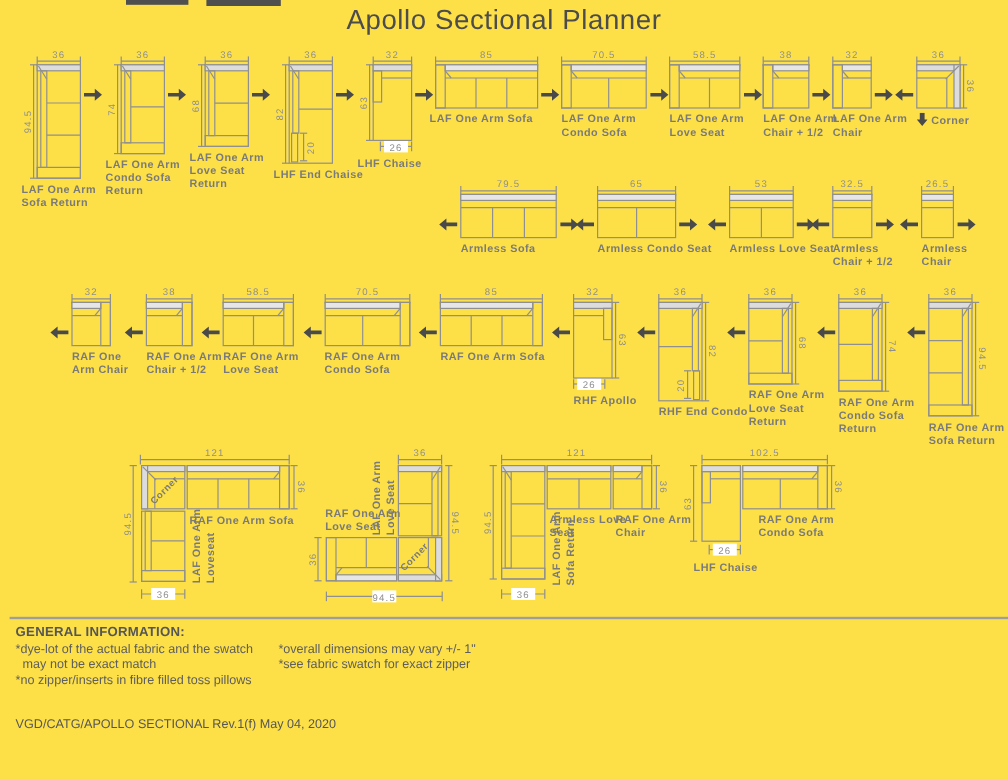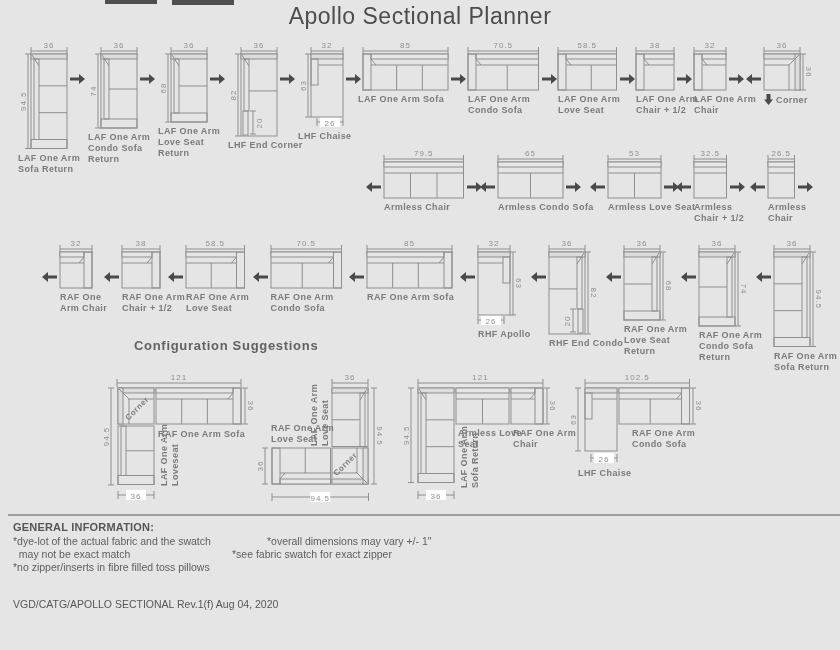--- a/index.html
+++ b/index.html
@@ -1,16 +1,16 @@
 <!DOCTYPE html>
 <html><head>
 <meta charset="utf-8">
 <style>
   html,body{margin:0;padding:0;background:#fff}
-  .page{position:relative;width:840px;height:650px;background:#e5e5e5;overflow:hidden;
+  .page{position:relative;width:840px;height:650px;background:#fde047;overflow:hidden;
         font-family:"Liberation Sans",sans-serif;}
   .logo-bit{position:absolute;background:#4f4f4f;}
   .title{position:absolute;top:3px;left:0;width:100%;text-align:center;
          font-size:23px;color:#4c4c4c;letter-spacing:.5px;}
   .cfg-head{position:absolute;left:134px;top:338px;font-size:13px;font-weight:bold;
             color:#626262;letter-spacing:.7px;}
   .sep{position:absolute;left:8px;top:514px;width:832px;height:2px;background:#9e9e9e;}
   .gi-head{position:absolute;left:13px;top:521px;font-size:11px;font-weight:bold;
            color:#565656;letter-spacing:.2px;}
   .note{position:absolute;font-size:10.5px;color:#5e5e5e;line-height:13px;white-space:pre;}
@@ -129,21 +129,21 @@
         <rect class="ln" x="2" y="57" width="5" height="24" fill="none"></rect>
         <line class="ln" x1="8" y1="36.9" x2="36" y2="36.9"></line>
         <line class="ln" x1="12" y1="57" x2="12" y2="80"></line>
         <line class="ln" x1="9" y1="57" x2="15" y2="57"></line>
         <line class="ln" x1="9" y1="80" x2="15" y2="80"></line>
         <text class="dimtxt" x="21" y="69" text-anchor="middle" transform="rotate(-90 21 69)">20</text>
       </svg>
       <svg class="abs" width="15" height="12" style="left: 280px; top: 73px;">
         <polygon class="arrow" points="0,4.5 9,4.5 9,1 15,6 9,11 9,7.5 0,7.5"></polygon>
       </svg>
-      <div class="plabel" style="left: 228px; top: 140px;">LHF End Corner</div>
+      <div class="plabel" style="left: 228px; top: 140px;">LHF End Chaise</div>
       <svg class="abs" width="40" height="17" style="left: 307px; top: 40px;">
         <line class="ln" x1="4" y1="11" x2="36" y2="11"></line>
         <line class="ln" x1="4" y1="7" x2="4" y2="15"></line>
         <line class="ln" x1="36" y1="7" x2="36" y2="15"></line>
         <text class="dimtxt" x="20" y="8" text-anchor="middle">32</text>
       </svg>
       <svg class="abs" width="16" height="71" style="left: 297px; top: 50px;">
         <line class="ln" x1="11" y1="4" x2="11" y2="67"></line>
         <line class="ln" x1="8" y1="4" x2="14" y2="4"></line>
         <line class="ln" x1="8" y1="67" x2="14" y2="67"></line>
@@ -293,40 +293,40 @@
         <line class="ln" x1="0" y1="11" x2="79.5" y2="11"></line>
         <line class="ln" x1="26.5" y1="11" x2="26.5" y2="36"></line>
         <line class="ln" x1="53" y1="11" x2="53" y2="36"></line>
       </svg>
       <svg class="abs" width="15" height="12" style="left: 366px; top: 181px;">
         <polygon class="arrow" points="15,4.5 6,4.5 6,1 0,6 6,11 6,7.5 15,7.5"></polygon>
       </svg>
       <svg class="abs" width="15" height="12" style="left: 466.5px; top: 181px;">
         <polygon class="arrow" points="0,4.5 9,4.5 9,1 15,6 9,11 9,7.5 0,7.5"></polygon>
       </svg>
-      <div class="plabel" style="left: 384px; top: 202px;">Armless Chair</div>
+      <div class="plabel" style="left: 384px; top: 202px;">Armless Sofa</div>
       <svg class="abs" width="73" height="17" style="left: 494px; top: 148px;">
         <line class="ln" x1="4" y1="11" x2="69" y2="11"></line>
         <line class="ln" x1="4" y1="7" x2="4" y2="15"></line>
         <line class="ln" x1="69" y1="7" x2="69" y2="15"></line>
         <text class="dimtxt" x="36.5" y="8" text-anchor="middle">65</text>
       </svg>
       <svg class="abs" width="66" height="37" style="left: 498px; top: 162px;">
         <rect class="ln" x="0" y="0" width="65" height="36" fill="none"></rect>
         <rect class="ln" x="0" y="0" width="65" height="5" fill="#e6e6e6"></rect>
         <line class="ln" x1="0" y1="11" x2="65" y2="11"></line>
         <line class="ln" x1="32.5" y1="11" x2="32.5" y2="36"></line>
       </svg>
       <svg class="abs" width="15" height="12" style="left: 480px; top: 181px;">
         <polygon class="arrow" points="15,4.5 6,4.5 6,1 0,6 6,11 6,7.5 15,7.5"></polygon>
       </svg>
       <svg class="abs" width="15" height="12" style="left: 566px; top: 181px;">
         <polygon class="arrow" points="0,4.5 9,4.5 9,1 15,6 9,11 9,7.5 0,7.5"></polygon>
       </svg>
-      <div class="plabel" style="left: 498px; top: 202px;">Armless Condo Sofa</div>
+      <div class="plabel" style="left: 498px; top: 202px;">Armless Condo Seat</div>
       <svg class="abs" width="61" height="17" style="left: 604px; top: 148px;">
         <line class="ln" x1="4" y1="11" x2="57" y2="11"></line>
         <line class="ln" x1="4" y1="7" x2="4" y2="15"></line>
         <line class="ln" x1="57" y1="7" x2="57" y2="15"></line>
         <text class="dimtxt" x="30.5" y="8" text-anchor="middle">53</text>
       </svg>
       <svg class="abs" width="54" height="37" style="left: 608px; top: 162px;">
         <rect class="ln" x="0" y="0" width="53" height="36" fill="none"></rect>
         <rect class="ln" x="0" y="0" width="53" height="5" fill="#e6e6e6"></rect>
         <line class="ln" x1="0" y1="11" x2="53" y2="11"></line>
@@ -782,23 +782,22 @@
         <line class="ln" x1="4" y1="11" x2="30" y2="11"></line>
         <line class="ln" x1="4" y1="7" x2="4" y2="15"></line>
         <line class="ln" x1="30" y1="7" x2="30" y2="15"></line>
         <rect x="7" y="6" width="20" height="10" fill="#ffffff" stroke="none"></rect>
         <text class="dimtxt" x="17" y="14.5" text-anchor="middle">26</text>
       </svg>
       <div class="plabel" style="left: 578px; top: 468px;">LHF Chaise</div>
       <div class="plabel" style="left: 632px; top: 428px;">RAF One Arm<br>Condo Sofa</div>
     </div>
 
-  <div class="cfg-head">Configuration Suggestions</div>
 
   <div class="sep"></div>
   <div class="gi-head">GENERAL INFORMATION:</div>
   <div class="note" style="left:13px;top:535px;">*dye-lot of the actual fabric and the swatch</div>
   <div class="note" style="left:13px;top:548px;">  may not be exact match</div>
   <div class="note" style="left:13px;top:561px;">*no zipper/inserts in fibre filled toss pillows</div>
-  <div class="note" style="left:232px;top:535px;margin-left:35px;">*overall dimensions may vary +/- 1"</div>
+  <div class="note" style="left:232px;top:535px;">*overall dimensions may vary +/- 1"</div>
   <div class="note" style="left:232px;top:548px;">*see fabric swatch for exact zipper</div>
-  <div class="footer">VGD/CATG/APOLLO SECTIONAL Rev.1(f) Aug 04, 2020</div>
+  <div class="footer">VGD/CATG/APOLLO SECTIONAL Rev.1(f) May 04, 2020</div>
 </div>
 
 </body></html>

